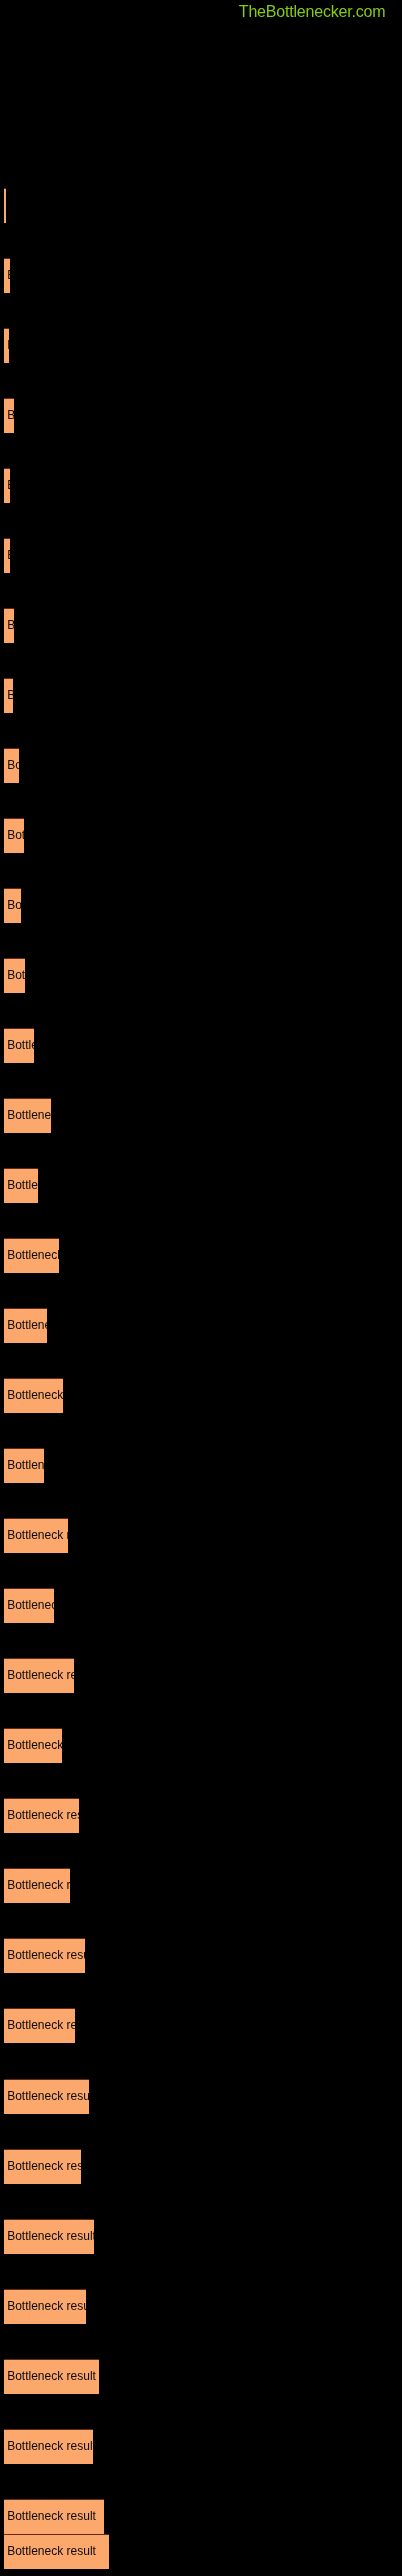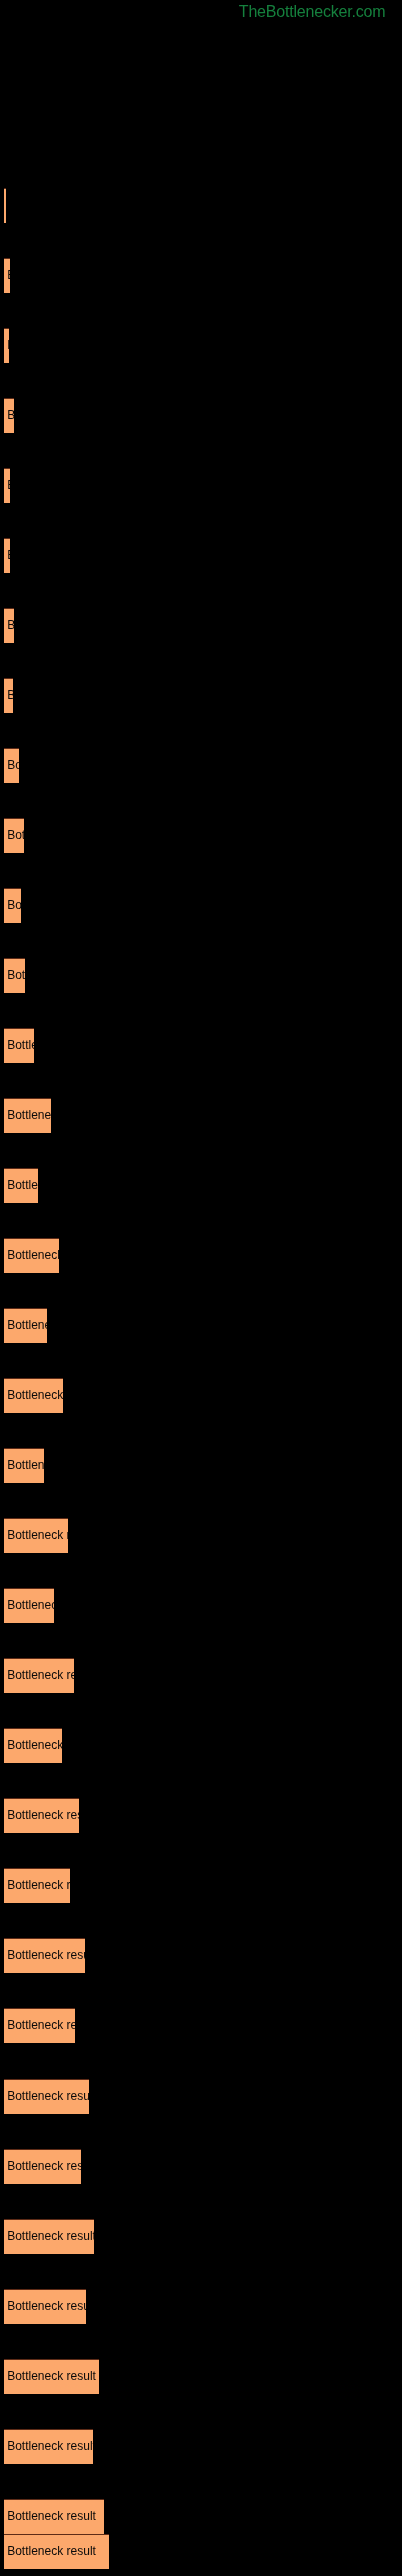--- a/index.html
+++ b/index.html
@@ -13,21 +13,21 @@
     position: relative;
     overflow: hidden;
     font-family: "Liberation Sans", sans-serif;
     -webkit-font-smoothing: antialiased;
   }
 
   #watermark {
     position: absolute;
     top: 1.6px;
     right: 17.7px;
-    color: #15803d;
+    color: #84cc16;
     font-size: 16px;
     font-family: "Liberation Sans", sans-serif;
     letter-spacing: -0.2px;
     white-space: nowrap;
     line-height: 19.3px;
   }
 
   #chart {
     position: absolute;
     left: 0;

